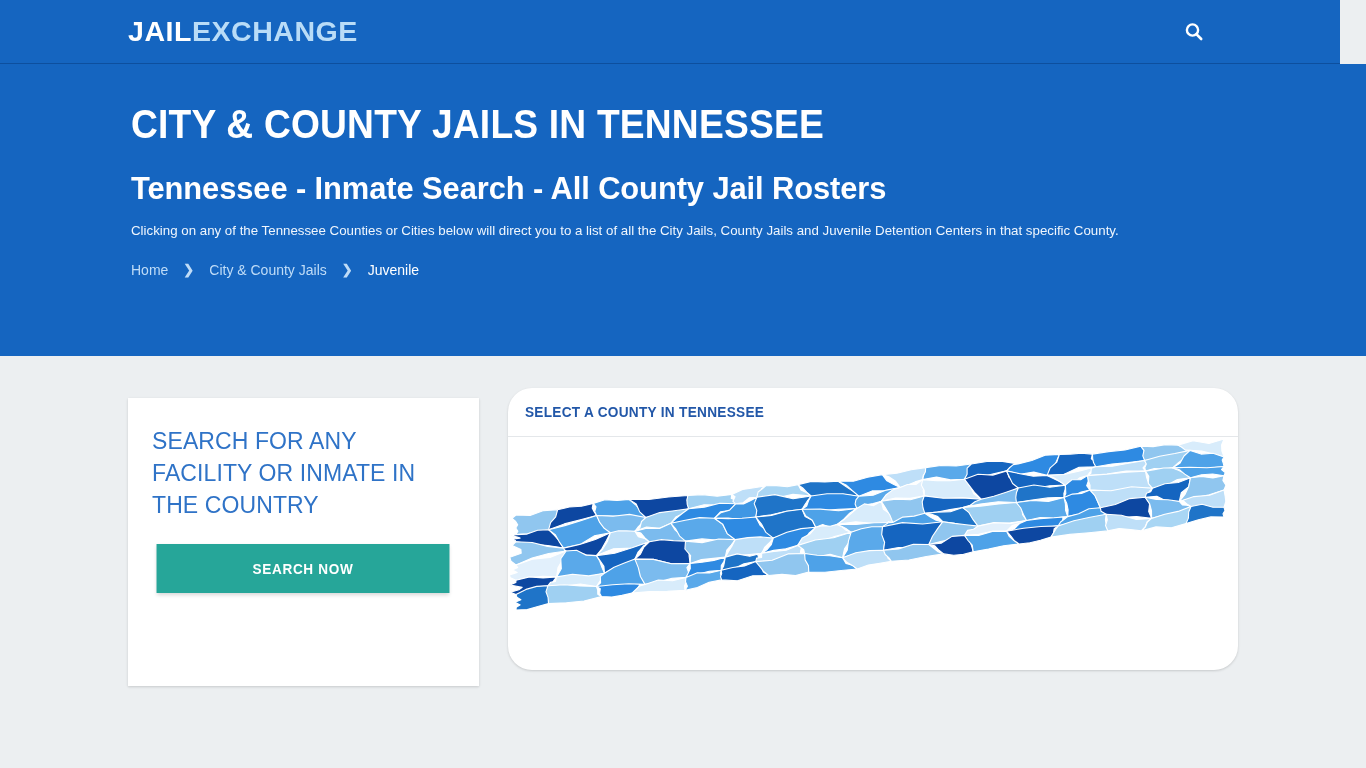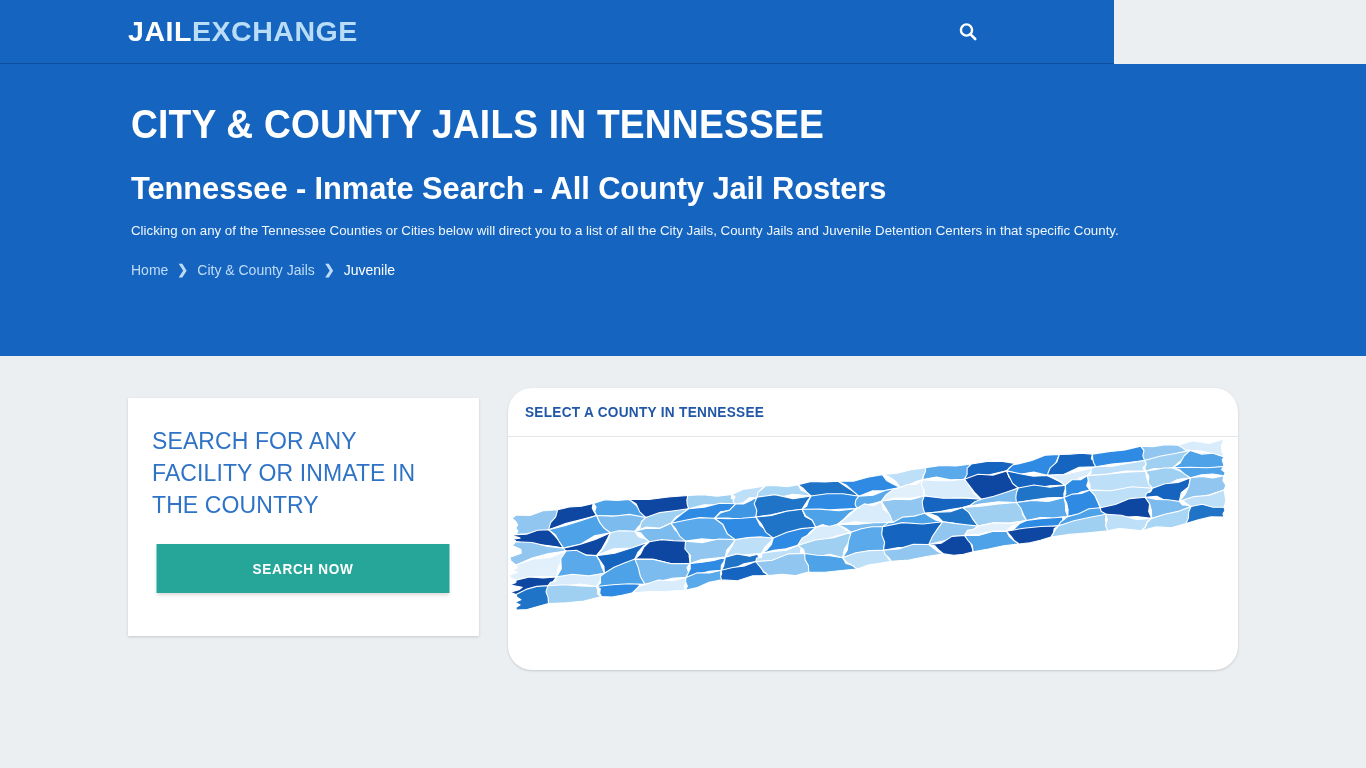--- a/index.html
+++ b/index.html
@@ -9,21 +9,21 @@
     height: 768px;
     overflow: hidden;
     background: #eceff1;
     font-family: "Liberation Sans", sans-serif;
   }
 
   
   .navbar {
     position: absolute;
     top: 0; left: 0;
-    width: 1114px;
+    width: 1340px;
     height: 64px;
     background: #1565c0;
     border-bottom: 1px solid #0d4f9e;
   }
   .brand {
     position: absolute;
     left: 128px;
     top: 17px;
     font-family: "Liberation Sans", sans-serif;
     font-size: 28px;
@@ -110,21 +110,21 @@
     width: 1075px;
     transform: scaleX(0.985);
     transform-origin: left top;
   }
   .breadcrumb {
     margin-top: 18px;
     display: flex;
     align-items: flex-end;
     font-size: 14px;
     line-height: 20px;
-    gap: 0;
+    gap: 6px;
   }
   .breadcrumb a {
     color: #bfdcf7;
     text-decoration: none;
   }
   .breadcrumb .sep {
     color: #bfdcf7;
     margin: 0 9px;
     font-size: 13px;
     font-weight: bold;
@@ -141,21 +141,21 @@
     height: 412px;
     background: #eceff1;
   }
 
   
   .search-card {
     position: absolute;
     left: 128px;
     top: 42px;
     width: 351px;
-    height: 238px;
+    height: 288px;
     background: #ffffff;
     box-shadow: 0 1px 3px rgba(0,0,0,0.10), 0 1px 2px rgba(0,0,0,0.06);
   }
   .search-card h3 {
     position: absolute;
     left: 24px;
     top: 27px;
     width: 305px;
     color: #2f73c7;
     font-size: 23px;

